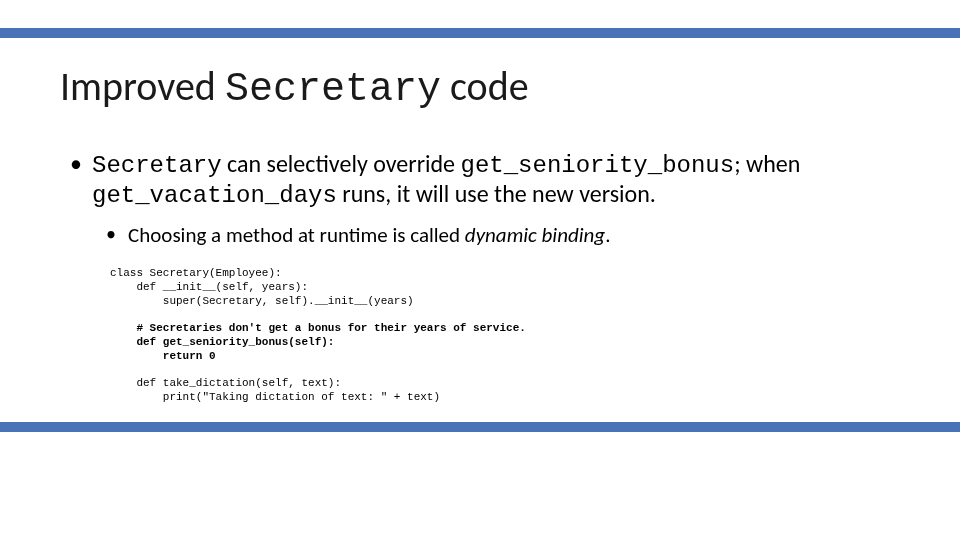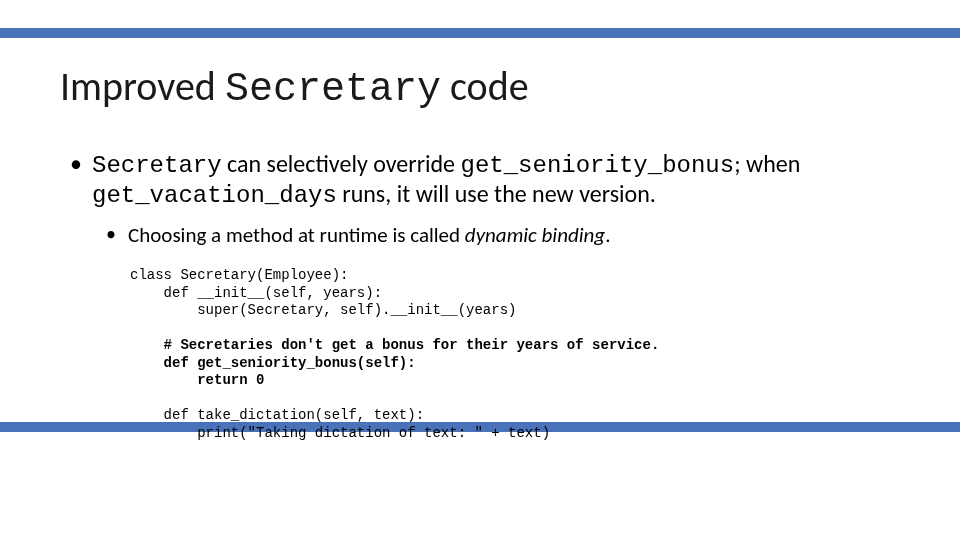--- a/index.html
+++ b/index.html
@@ -68,24 +68,24 @@
   .bullet2::before {
     content: "•";
     position: absolute;
     left: 6px;
     top: 0;
     font-size: 20px;
   }
   .bullet2 em { font-style: italic; }
   .code-block {
     font-family: "Courier New", monospace;
-    font-size: 14px;
+    font-size: 11px;
     line-height: 1.25;
     white-space: pre;
-    margin-left: 60px;
+    margin-left: 40px;
     margin-top: 10px;
   }
   .code-block .kw { font-weight: bold; }
   .code-block .comment { font-weight: bold; }
 </style>
 </head>
 <body>
 
 <div class="slide">
   <div class="top-bar"></div>

